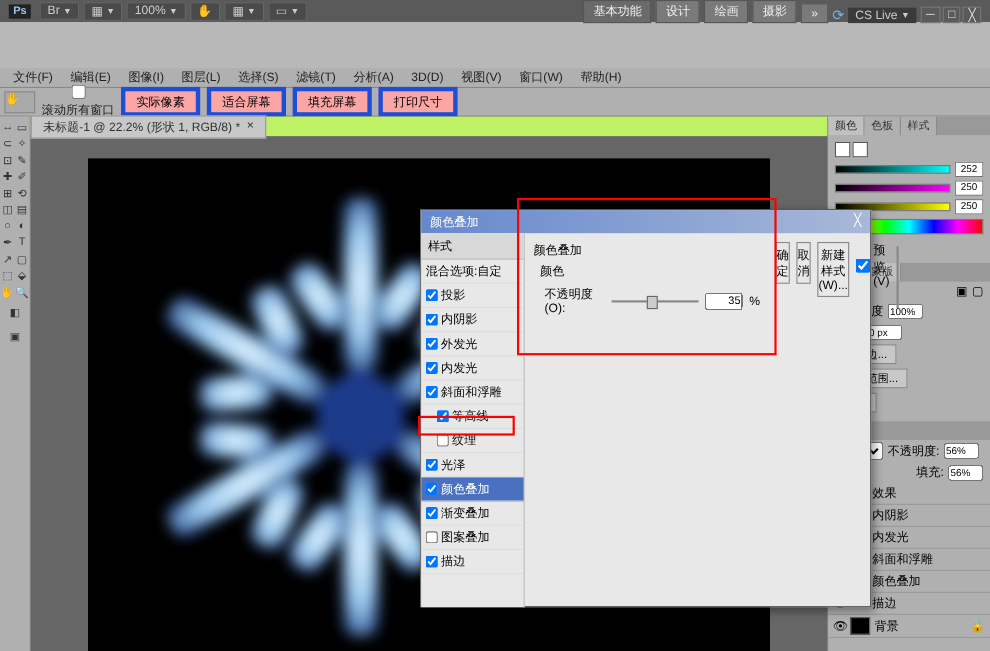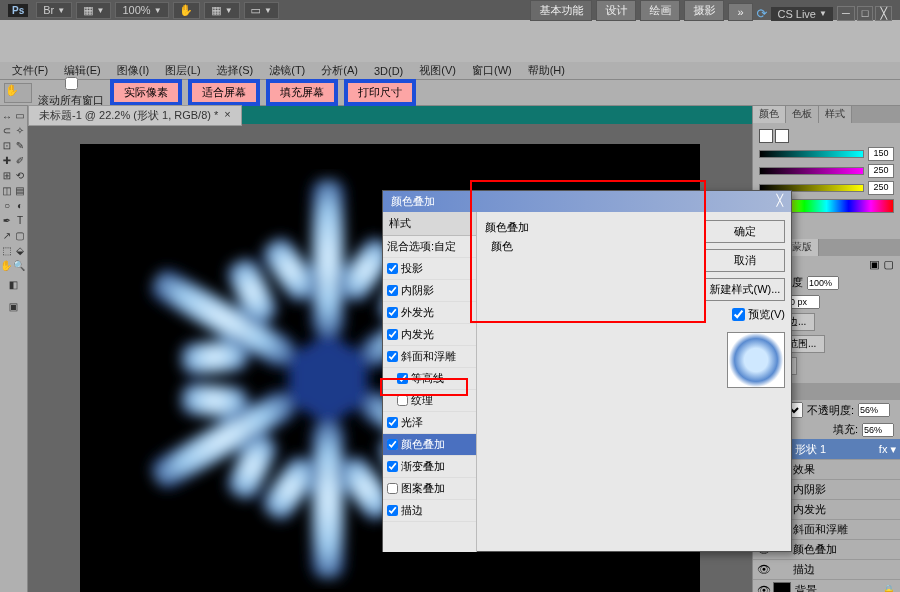--- a/index.html
+++ b/index.html
@@ -21,21 +21,21 @@
 .options-bar { background: #b0b0b0; height: 26px; display: flex; align-items: center; padding: 0 4px; gap: 6px; border-bottom: 1px solid #888; }
 .options-bar .tool-icon { width: 28px; height: 20px; background: #aaa; border: 1px solid #888; }
 .options-bar .checkbox-item { display: flex; align-items: center; gap: 3px; color: #222; flex-direction: column; }
 .options-bar .opt-btn { background: #fca5a5; border: 4px solid #1d4ed8; padding: 2px 10px; }
 .main-area { display: flex; height: 528px; }
 .tool-palette { width: 28px; background: #b0b0b0; display: flex; flex-direction: column; align-items: center; padding-top: 2px; border-right: 1px solid #888; }
 .tool-palette .trow { display: flex; }
 .tool-palette .tbtn { width: 13px; height: 15px; display: flex; align-items: center; justify-content: center; font-size: 10px; color: #333; cursor: pointer; }
 .tool-palette .tbtn.wide { width: 26px; height: 22px; }
 .canvas-area { flex: 1; background: #666; position: relative; }
-.tab-bar { background: #0f766e; height: 18px; display: flex; align-items: center; }
+.tab-bar { background: #bef264; height: 18px; display: flex; align-items: center; }
 .tab-bar .tab { background: #c8c8c8; padding: 2px 10px; border: 1px solid #999; font-size: 10px; color: #333; display: flex; gap: 6px; }
 .canvas-viewport { background: #666; width: 100%; height: 510px; display: flex; align-items: center; justify-content: center; }
 .canvas-img { width: 620px; height: 470px; background: #000; position: relative; overflow: hidden; }
 .snowflake { position: absolute; left: 40%; top: 50%; transform: translate(-50%, -50%); width: 420px; height: 420px; }
 .snowflake svg { width: 100%; height: 100%; }
 .right-panels { width: 148px; background: #b0b0b0; display: flex; flex-direction: column; border-left: 1px solid #888; }
 .panel-tabs { display: flex; background: #999; height: 17px; }
 .panel-tabs span { padding: 1px 6px; font-size: 10px; color: #333; background: #b0b0b0; border-right: 1px solid #888; }
 .panel-tabs span.active { background: #c0c0c0; }
 .color-panel { padding: 6px; background: #b0b0b0; }
@@ -69,21 +69,21 @@
 .opt-group-title { font-size: 11px; margin-bottom: 4px; }
 .opt-subtitle { font-size: 11px; margin-left: 6px; margin-bottom: 6px; }
 .opt-row { display: flex; align-items: center; gap: 6px; margin-bottom: 6px; font-size: 11px; padding-left: 10px; }
 .opt-row select { height: 18px; font-size: 11px; width: 90px; }
 .opt-row .color-sw { width: 30px; height: 14px; background: #d2d2d2; border: 1px solid #666; }
 .opt-row .slider { width: 90px; height: 2px; background: #888; position: relative; }
 .opt-row .slider::after { content: ''; position: absolute; left: 32px; top: -4px; width: 8px; height: 10px; background: #ccc; border: 1px solid #666; }
 .opt-row input[type=text] { width: 34px; height: 16px; font-size: 10px; text-align: right; }
 .opt-btns { display: flex; gap: 8px; margin-top: 10px; padding-left: 20px; }
 .opt-btns button { padding: 2px 10px; font-size: 11px; background: #e8e8e8; border: 1px solid #888; }
-.dialog-side { width: 92px; padding: 8px 6px; display: flex; flex-direction: column; gap: 6px; align-items: flex-end; }
+.dialog-side { width: 92px; padding: 8px 6px; display: flex; flex-direction: row; gap: 6px; align-items: flex-start; }
 .dialog-side button { width: 80px; padding: 3px 0; font-size: 11px; background: #e8e8e8; border: 1px solid #888; }
 .dialog-side .preview-chk { display: flex; gap: 3px; align-items: center; font-size: 11px; }
 .dialog-side .preview-img { width: 58px; height: 56px; background: radial-gradient(circle, #cfe8ff 30%, #5a8bd0 55%, #fff 70%); border: 1px solid #888; margin-top: 4px; }
 
 .hl-red { position: absolute; border: 2px solid red; z-index: 60; pointer-events: none; }
 .hl-red.main { left: 470px; top: 180px; width: 236px; height: 143px; }
 .hl-red.item { left: 380px; top: 378px; width: 88px; height: 18px; }
 </style>
 </head>
 <body>
@@ -244,21 +244,21 @@
       <span>色板</span>
       <span>样式</span>
     </div>
     <div class="color-panel">
       <div class="color-swatch-pair">
           <div class="sw" style="background:#fff"></div>
           <div class="sw" style="background:#fff"></div>
         </div>
       <div class="slider-row">
           <div class="bar" style="background:linear-gradient(to right,#000,#0ff)"></div>
-          <div class="val">150</div>
+          <div class="val">252</div>
         </div>
       <div class="slider-row">
           <div class="bar" style="background:linear-gradient(to right,#000,#f0f)"></div>
           <div class="val">250</div>
         </div>
       <div class="slider-row">
           <div class="bar" style="background:linear-gradient(to right,#000,#ff0)"></div>
           <div class="val">250</div>
         </div>
       <div class="spectrum"></div>
@@ -301,26 +301,20 @@
           <select><option>正常</option></select> 
           <span>不透明度:</span>
           <input style="width: 32px;" value="56%">
         </div>
       <div class="adjust-row">
           <span>锁定:</span> 
           <span style="margin-left:auto">填充:</span>
           <input style="width: 32px;" value="56%">
         </div>
       <div class="layers-list">
-        <div class="layer-row active">
-            <span class="eye">👁</span>
-            <div class="thumb" style="background:#233a6a"></div>
-            <span>形状 1</span>
-            <span style="margin-left:auto">fx ▾</span>
-          </div>
         <div class="layer-row">
             <span class="eye">👁</span>
             <span style="margin-left:20px">效果</span>
           </div>
         <div class="layer-row">
             <span class="eye">👁</span>
             <span style="margin-left:20px">内阴影</span>
           </div>
         <div class="layer-row">
             <span class="eye">👁</span>
@@ -405,20 +399,26 @@
           <span>图案叠加</span>
         </div>
       <div class="item">
           <input type="checkbox" checked="" style="">
           <span>描边</span>
         </div>
     </div>
     <div class="style-opts">
       <div class="opt-group-title">颜色叠加</div>
       <div class="opt-subtitle">颜色</div>
+      <div class="opt-row">
+        <span>不透明度(O):</span>
+        <div class="slider"></div>
+        <input type="text" value="35" style="">
+        <span>%</span>
+      </div>
     </div>
     <div class="dialog-side">
       <button>确定</button>
       <button>取消</button>
       <button>新建样式(W)...</button>
       <label class="preview-chk">
           <input type="checkbox" checked="" style="">
           <span>预览(V)</span>
         </label>
       <div class="preview-img"></div>

